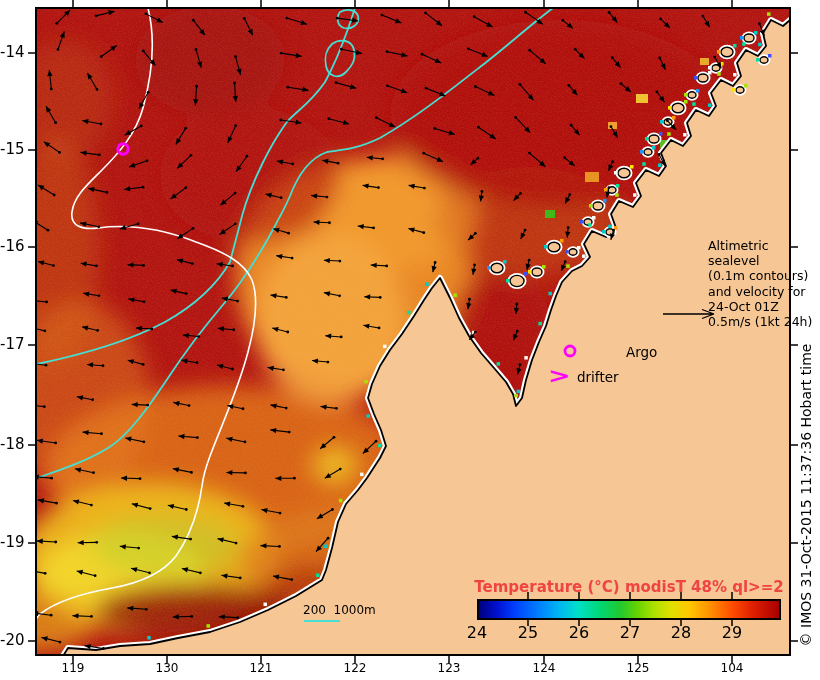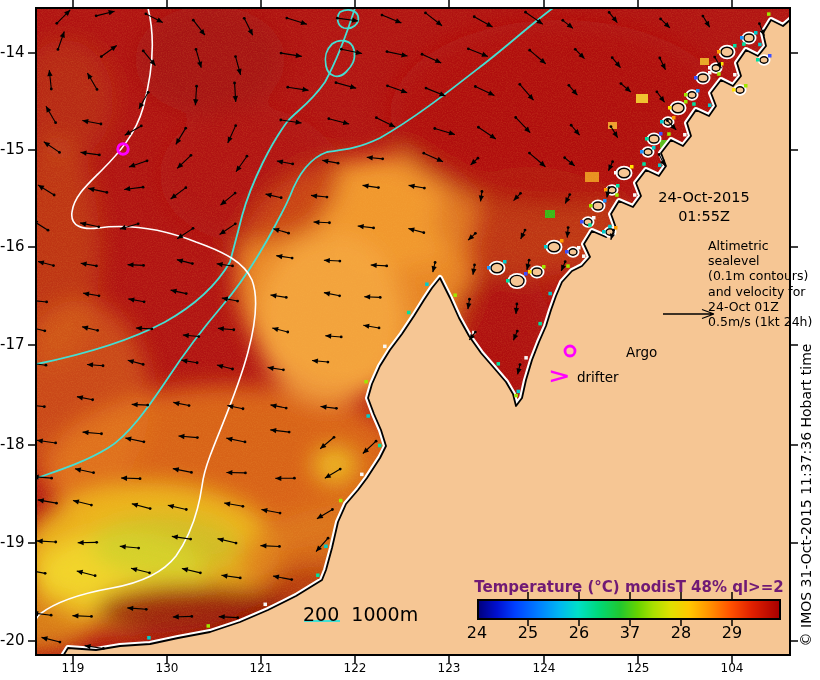--- a/index.html
+++ b/index.html
@@ -8,23 +8,23 @@
   .stage svg{position:absolute;left:0;top:0;}
   .xt{position:absolute;top:661px;transform:translateX(-50%);font-size:12px;}
   .yt{position:absolute;left:0;width:28px;text-align:left;font-size:15px;}
   .date-block{position:absolute;left:639px;top:188px;width:130px;text-align:center;
               font-size:14.5px;line-height:19px;}
   .anno{position:absolute;left:660px;top:238px;font-size:12.5px;line-height:15.2px;margin-left:48px;}
   .argo-lab{position:absolute;left:585px;top:344px;font-size:13.5px;margin-left:41px;}
   .drifter-sym{position:absolute;left:551px;top:363px;font-size:20px;font-weight:bold;
                color:#FF00FF;transform:scale(1.35,1.1);}
   .drifter-lab{position:absolute;left:577px;top:369px;font-size:13.5px;text-align:center;}
-  .bathy-lab{position:absolute;left:303px;top:603px;font-size:19px;white-space:pre;}
+  .bathy-lab{position:absolute;left:303px;top:603px;font-size:12px;white-space:pre;}
   .cb-title{position:absolute;left:457px;top:578px;width:344px;text-align:center;
-            font-weight:bold;font-size:15px;color:#701a75;}
+            font-weight:bold;font-size:15px;color:#ef4444;}
   .cb-bar{position:absolute;left:477px;top:599px;width:300px;height:17px;border:2px solid #000;
           background:linear-gradient(to right,
             #000080 0%, #0010d0 6%, #0040ff 12%, #0080ff 20%, #00b8f0 27%, #00e0c8 33%,
             #00d878 40%, #20c830 47%, #68d400 53%, #a8e000 58%, #e0e000 64%, #ffc800 70%,
             #ff9000 77%, #ff5000 84%, #e02000 91%, #a80000 100%);}
   .cb-lab{position:absolute;top:623px;transform:translateX(-50%);font-weight:normal;font-size:16px;}
   .copyright{position:absolute;left:546px;top:487px;width:520px;text-align:center;
              font-size:14px;transform:rotate(-90deg);}
 </style>
 </head>
@@ -863,24 +863,20 @@
   <div>
     <span class="yt" style="top:43px">-14</span>
     <span class="yt" style="top:140px">-15</span>
     <span class="yt" style="top:237px">-16</span>
     <span class="yt" style="top:335px">-17</span>
     <span class="yt" style="top:435px">-18</span>
     <span class="yt" style="top:533px">-19</span>
     <span class="yt" style="top:631px">-20</span>
   </div>
 
-  <div class="date-block">
-    <div>24-Oct-2015</div>
-    <div>01:55Z</div>
-  </div>
 
   <div class="anno">
     <div>Altimetric sealevel</div>
     <div>(0.1m contours)</div>
     <div>and velocity for</div>
     <div>24-Oct 01Z</div>
     <div>0.5m/s (1kt 24h)</div>
   </div>
 
   <div class="argo-lab">Argo</div>
@@ -888,19 +884,19 @@
   <div class="drifter-lab">drifter</div>
 
   <div class="bathy-lab">200  1000m</div>
 
   <div class="cb-title">Temperature (°C) modisT 48% ql&gt;=2</div>
   <div class="cb-bar"></div>
   <div>
     <span class="cb-lab" style="left:477px">24</span>
     <span class="cb-lab" style="left:528px">25</span>
     <span class="cb-lab" style="left:579px">26</span>
-    <span class="cb-lab" style="left:630px">37</span>
+    <span class="cb-lab" style="left:630px">27</span>
     <span class="cb-lab" style="left:681px">28</span>
     <span class="cb-lab" style="left:732px">29</span>
   </div>
 
   <div class="copyright">© IMOS 31-Oct-2015 11:37:36 Hobart time</div>
 </div>
 
 </body></html>

